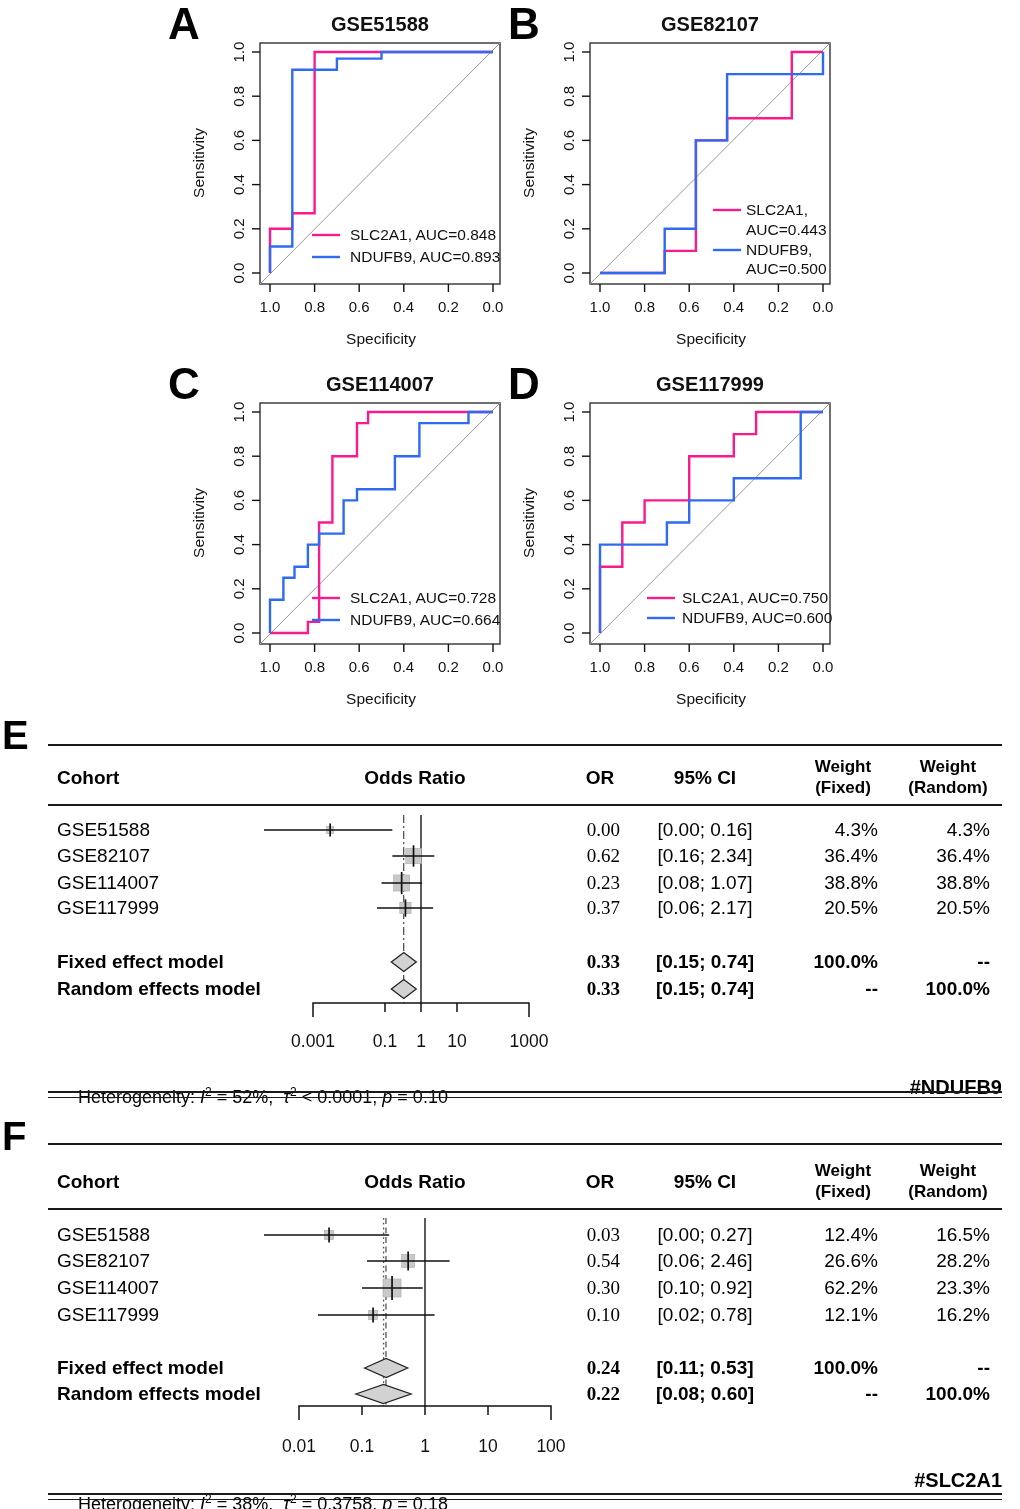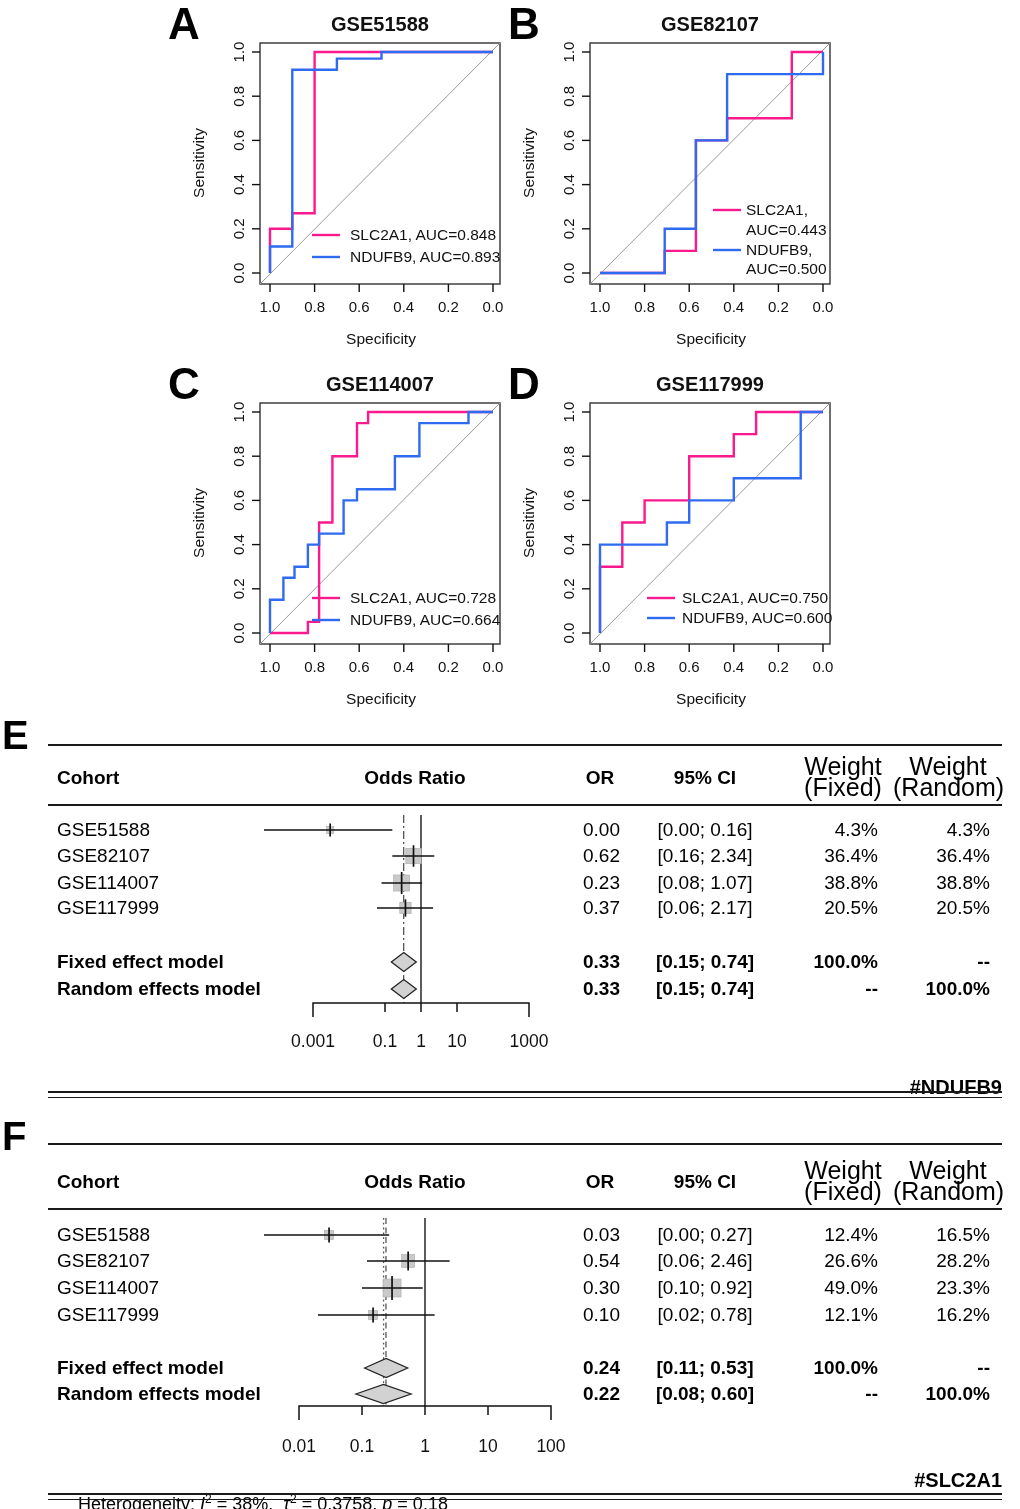--- a/index.html
+++ b/index.html
@@ -6,25 +6,25 @@
   body{font-family:"Liberation Sans", sans-serif;color:#000;}
   #page{position:relative;width:1020px;height:1509px;background:#fff;overflow:hidden;}
   .plabel{position:absolute;font-size:44px;font-weight:bold;line-height:1;}
   svg{position:absolute;}
   .forest{position:absolute;left:0;width:1020px;}
   .rule{position:absolute;left:48px;width:954px;height:0;border-top:2.6px solid #1a1a1a;}
   .rule.thin{border-top-width:1.8px;}
   .flabel{position:absolute;left:2px;font-size:40px;font-weight:bold;line-height:1;}
   .fhead{position:absolute;font-size:19px;font-weight:bold;line-height:22px;}
   .fhead.center{text-align:center;}
-  .whead{position:absolute;font-size:25px;font-weight:normal;line-height:21px;text-align:center;}
+  .whead{position:absolute;font-size:17px;font-weight:bold;line-height:21px;text-align:center;}
   .frow{position:absolute;left:0;width:100%;height:22px;font-size:19px;line-height:22px;}
   .frow.model{font-weight:bold;}
   .c-name{position:absolute;left:57px;}
-  .c-or{position:absolute;right:400px;text-align:right;}
+  .c-or{position:absolute;right:400px;text-align:right;font-family:Liberation Serif, serif;}
   .c-ci{position:absolute;left:640px;width:130px;text-align:center;}
   .c-wf{position:absolute;right:142px;text-align:right;}
   .c-wr{position:absolute;right:30px;text-align:right;}
   .het{position:absolute;left:48px;font-size:18px;white-space:pre;}
   .het sup{font-size:12px;}
   .gtag{position:absolute;right:18px;font-size:20px;font-weight:bold;text-align:right;}
   .fsvg{left:0;top:0;pointer-events:none;}
 </style>
 </head>
 <body>
@@ -269,20 +269,23 @@
         <line x1="385" y1="288" x2="385" y2="297" stroke="#111" stroke-width="1.5"></line>
         <line x1="421" y1="288" x2="421" y2="297" stroke="#111" stroke-width="1.5"></line>
         <line x1="457" y1="288" x2="457" y2="297" stroke="#111" stroke-width="1.5"></line>
         <text x="313" y="332" text-anchor="middle" font-size="17.5" fill="#111">0.001</text>
         <text x="385" y="332" text-anchor="middle" font-size="17.5" fill="#111">0.1</text>
         <text x="421" y="332" text-anchor="middle" font-size="17.5" fill="#111">1</text>
         <text x="457" y="332" text-anchor="middle" font-size="17.5" fill="#111">10</text>
         <text x="529" y="332" text-anchor="middle" font-size="17.5" fill="#111">1000</text>
       </svg>
 
+    <div class="het" style="top:349px">
+      <span>Heterogeneity: </span><i>I</i><sup>2</sup><span> = 52%,  </span><i>τ</i><sup>2</sup><span> &lt; 0.0001, </span><i>p</i><span> = 0.10</span>
+    </div>
     <div class="gtag" style="top:361px">#NDUFB9</div>
     <div class="rule" style="top:376px"></div>
     <div class="rule thin" style="top:382px"></div>
   </section>
 
   <section class="forest" id="forest-F" style="top:1110px;height:399px">
     <div class="flabel" style="top:6px">F</div>
     <div class="rule" style="top:33px"></div>
 
     <div class="fhead" style="left:57px;top:61px">Cohort</div>
@@ -310,21 +313,21 @@
       <span class="c-name">GSE82107</span>
       <span class="c-or">0.54</span>
       <span class="c-ci">[0.06; 2.46]</span>
       <span class="c-wf">26.6%</span>
       <span class="c-wr">28.2%</span>
     </div>
     <div class="frow" style="top:167px">
       <span class="c-name">GSE114007</span>
       <span class="c-or">0.30</span>
       <span class="c-ci">[0.10; 0.92]</span>
-      <span class="c-wf">49.0%</span>
+      <span class="c-wf">62.2%</span>
       <span class="c-wr">23.3%</span>
     </div>
     <div class="frow" style="top:194px">
       <span class="c-name">GSE117999</span>
       <span class="c-or">0.10</span>
       <span class="c-ci">[0.02; 0.78]</span>
       <span class="c-wf">12.1%</span>
       <span class="c-wr">16.2%</span>
     </div>
     <div class="frow model" style="top:247px">

